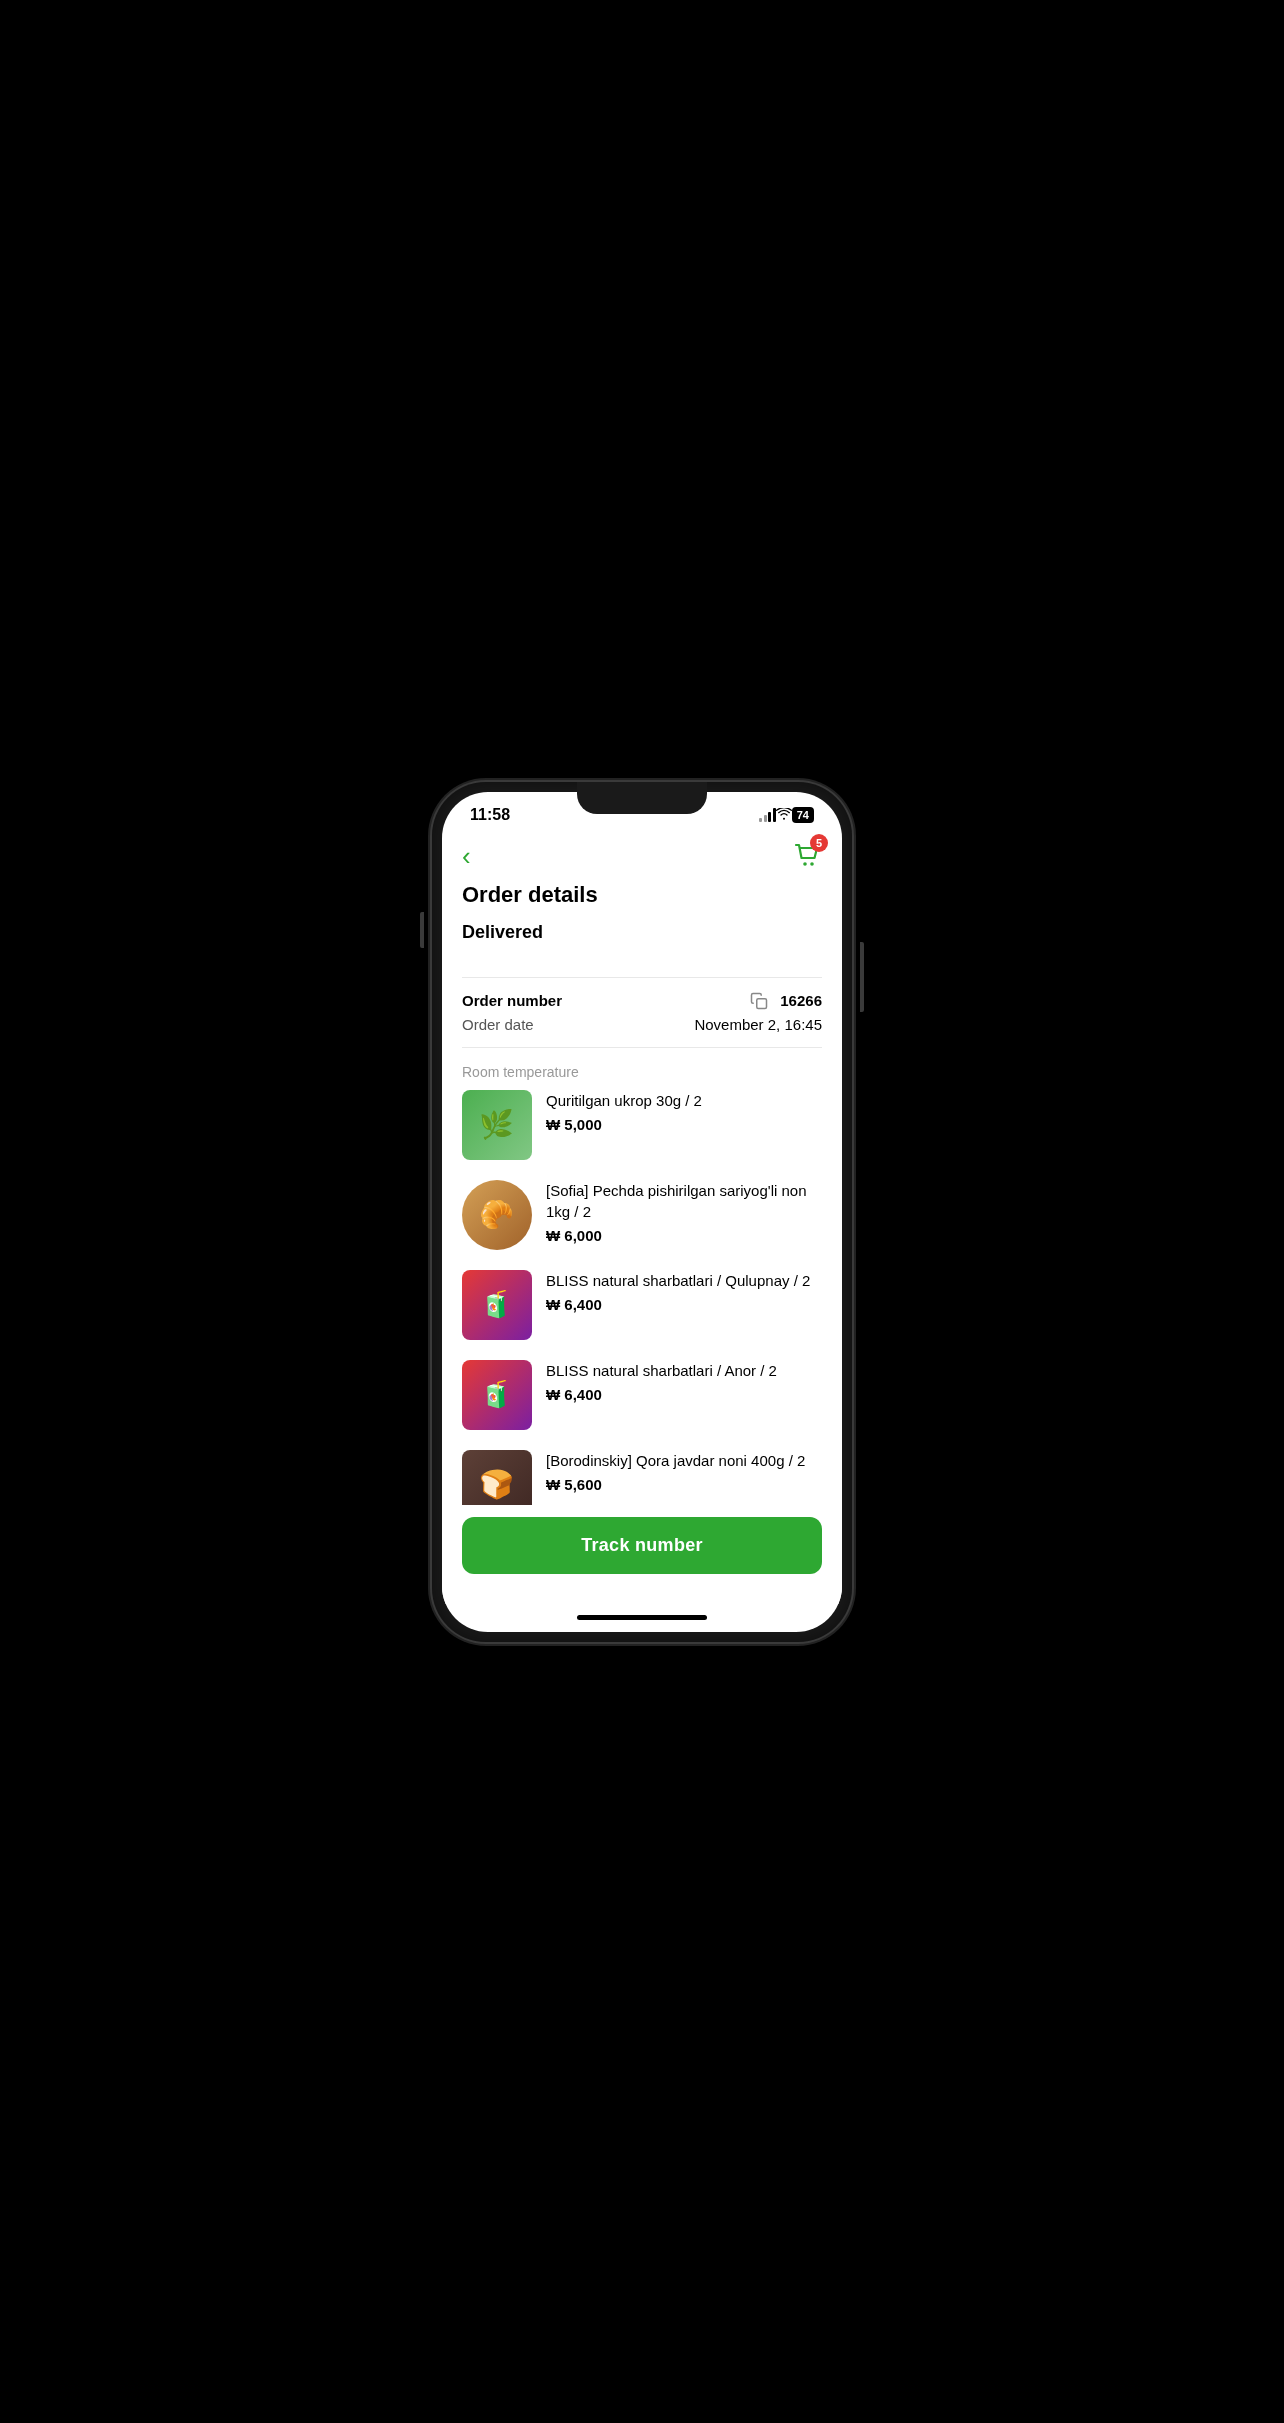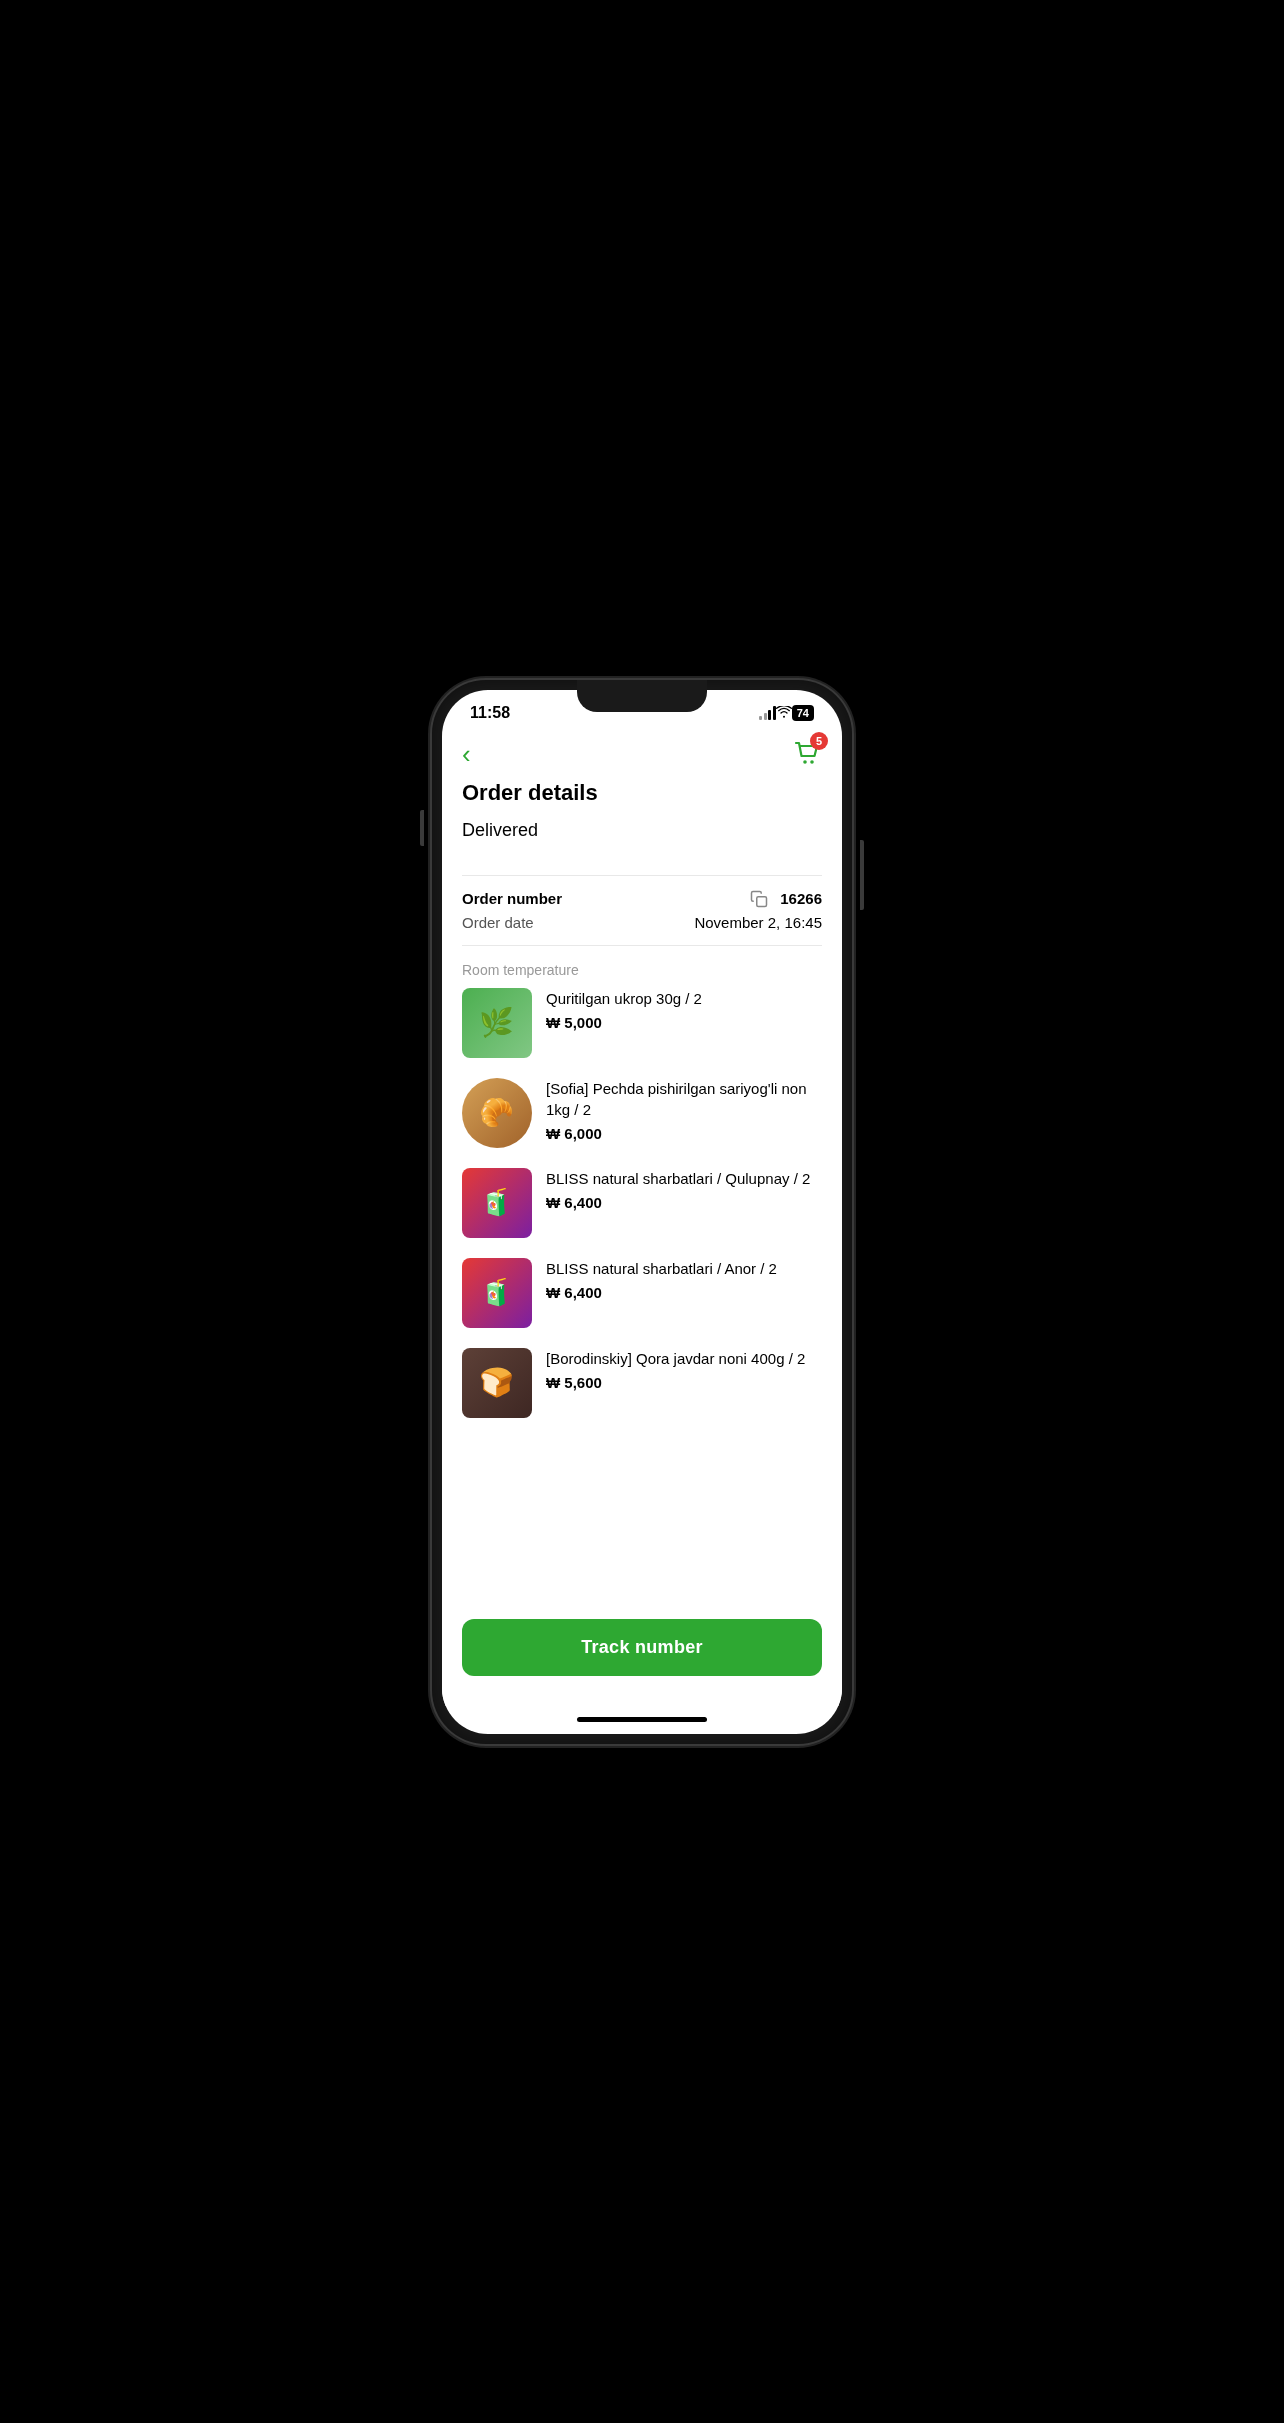--- a/index.html
+++ b/index.html
@@ -6,21 +6,21 @@
     body {
       background: #000;
       display: flex;
       justify-content: center;
       align-items: center;
       min-height: 100vh;
       font-family: -apple-system, BlinkMacSystemFont, 'Segoe UI', sans-serif;
     }
     .phone-outer {
       width: 420px;
-      height: 1064px;
+      height: 860px;
       background: #1a1a1a;
       border-radius: 54px;
       padding: 10px;
       box-shadow: 0 0 0 2px #3a3a3a, 0 0 0 4px #222, inset 0 0 20px rgba(0,0,0,0.5);
       position: relative;
     }
     .phone-inner {
       width: 100%;
       height: 100%;
       background: #fff;
@@ -157,21 +157,21 @@
     }
     
     .page-title {
       font-size: 22px;
       font-weight: 700;
       color: #000;
       margin-bottom: 14px;
     }
     .order-status {
       font-size: 18px;
-      font-weight: 400;
+      font-weight: 700;
       color: #000;
       margin-bottom: 34px;
     }
     .divider {
       height: 1px;
       background: #e8e8e8;
       margin: 10px 0;
     }
     .order-meta {
       margin: 14px 0;

